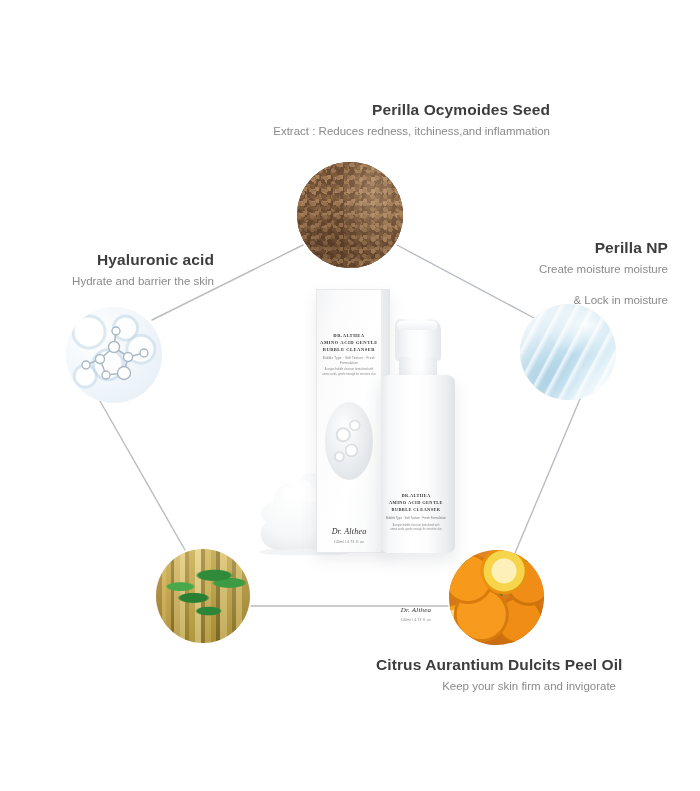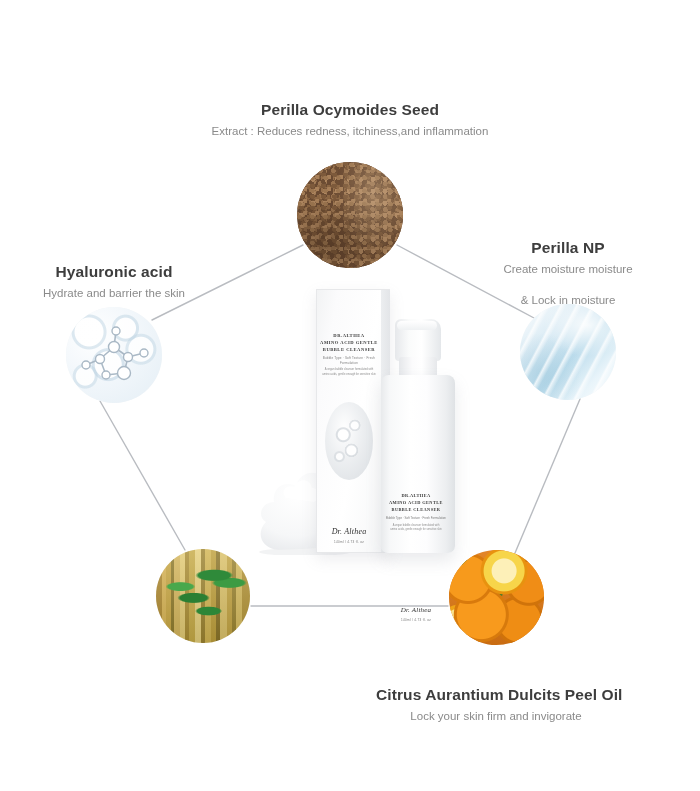--- a/index.html
+++ b/index.html
@@ -154,21 +154,21 @@
       radial-gradient(circle at 74% 74%, #ef8d14 0 21px, #cf720a 22px 24px, transparent 25px),
       radial-gradient(circle at 10% 76%, #fbe38c 0 13px, #eea417 14px 17px, transparent 18px),
       radial-gradient(ellipse 16% 7% at 46% 46%, #1f7a2e 0 60%, transparent 72%),
       radial-gradient(ellipse 14% 6% at 22% 14%, #2a8a36 0 60%, transparent 72%),
       linear-gradient(180deg, rgba(255,255,255,.08), rgba(120,55,0,.22));
   }
 
   
   .label {
     position: absolute;
-    text-align: center;
+    text-align: right;
   }
   .label-title {
     font-size: 15.5px;
     font-weight: bold;
     color: #3d3d3d;
     letter-spacing: .1px;
     line-height: 1.25;
     white-space: nowrap;
   }
   .label-sub {
@@ -410,21 +410,21 @@
           <circle cx="34" cy="52" r="4.5"></circle>
           <circle cx="58" cy="66" r="6.5"></circle>
           <circle cx="40" cy="68" r="4"></circle>
           <circle cx="50" cy="24" r="4"></circle>
           <circle cx="78" cy="46" r="4"></circle>
           <circle cx="20" cy="58" r="4"></circle>
         </g>
       </svg>
     </div>
   </div>
-  <div class="label" style="left:14px; top:250px; width:200px;margin-top:12px;">
+  <div class="label" style="left:14px; top:250px; width:200px;">
     <div class="label-title">Hyaluronic acid</div>
     <div class="label-sub">Hydrate and barrier the skin</div>
   </div>
 
   <div class="node" style="left:520px; top:304px; width:96px; height:96px;">
     <div class="node-circle" style="left:0; top:0; width:96px; height:96px;">
       <div class="fill tex-ceramide"></div>
     </div>
   </div>
   <div class="label" style="left:468px; top:238px; width:200px;">
@@ -437,23 +437,23 @@
     <div class="node-circle" style="left:0; top:0; width:94px; height:94px;">
       <div class="fill tex-bamboo"></div>
     </div>
   </div>
 
   <div class="node" style="left:449px; top:550px; width:95px; height:95px;">
     <div class="node-circle" style="left:0; top:0; width:95px; height:95px;">
       <div class="fill tex-orange"></div>
     </div>
   </div>
-  <div class="label" style="left:376px; top:655px; width:240px;margin-top:30px;">
+  <div class="label" style="left:376px; top:655px; width:240px;">
     <div class="label-title">Citrus Aurantium Dulcits Peel Oil</div>
-    <div class="label-sub">Lock your skin firm and invigorate</div>
+    <div class="label-sub">Keep your skin firm and invigorate</div>
   </div>
 
   <div class="product">
 
     <svg class="foam" viewBox="0 0 110 115" xmlns="http://www.w3.org/2000/svg">
       <defs>
         <radialGradient id="fg" cx="40%" cy="30%" r="80%">
           <stop offset="0%" stop-color="#ffffff"></stop>
           <stop offset="65%" stop-color="#f6f7f8"></stop>
           <stop offset="100%" stop-color="#e6e8eb"></stop>

